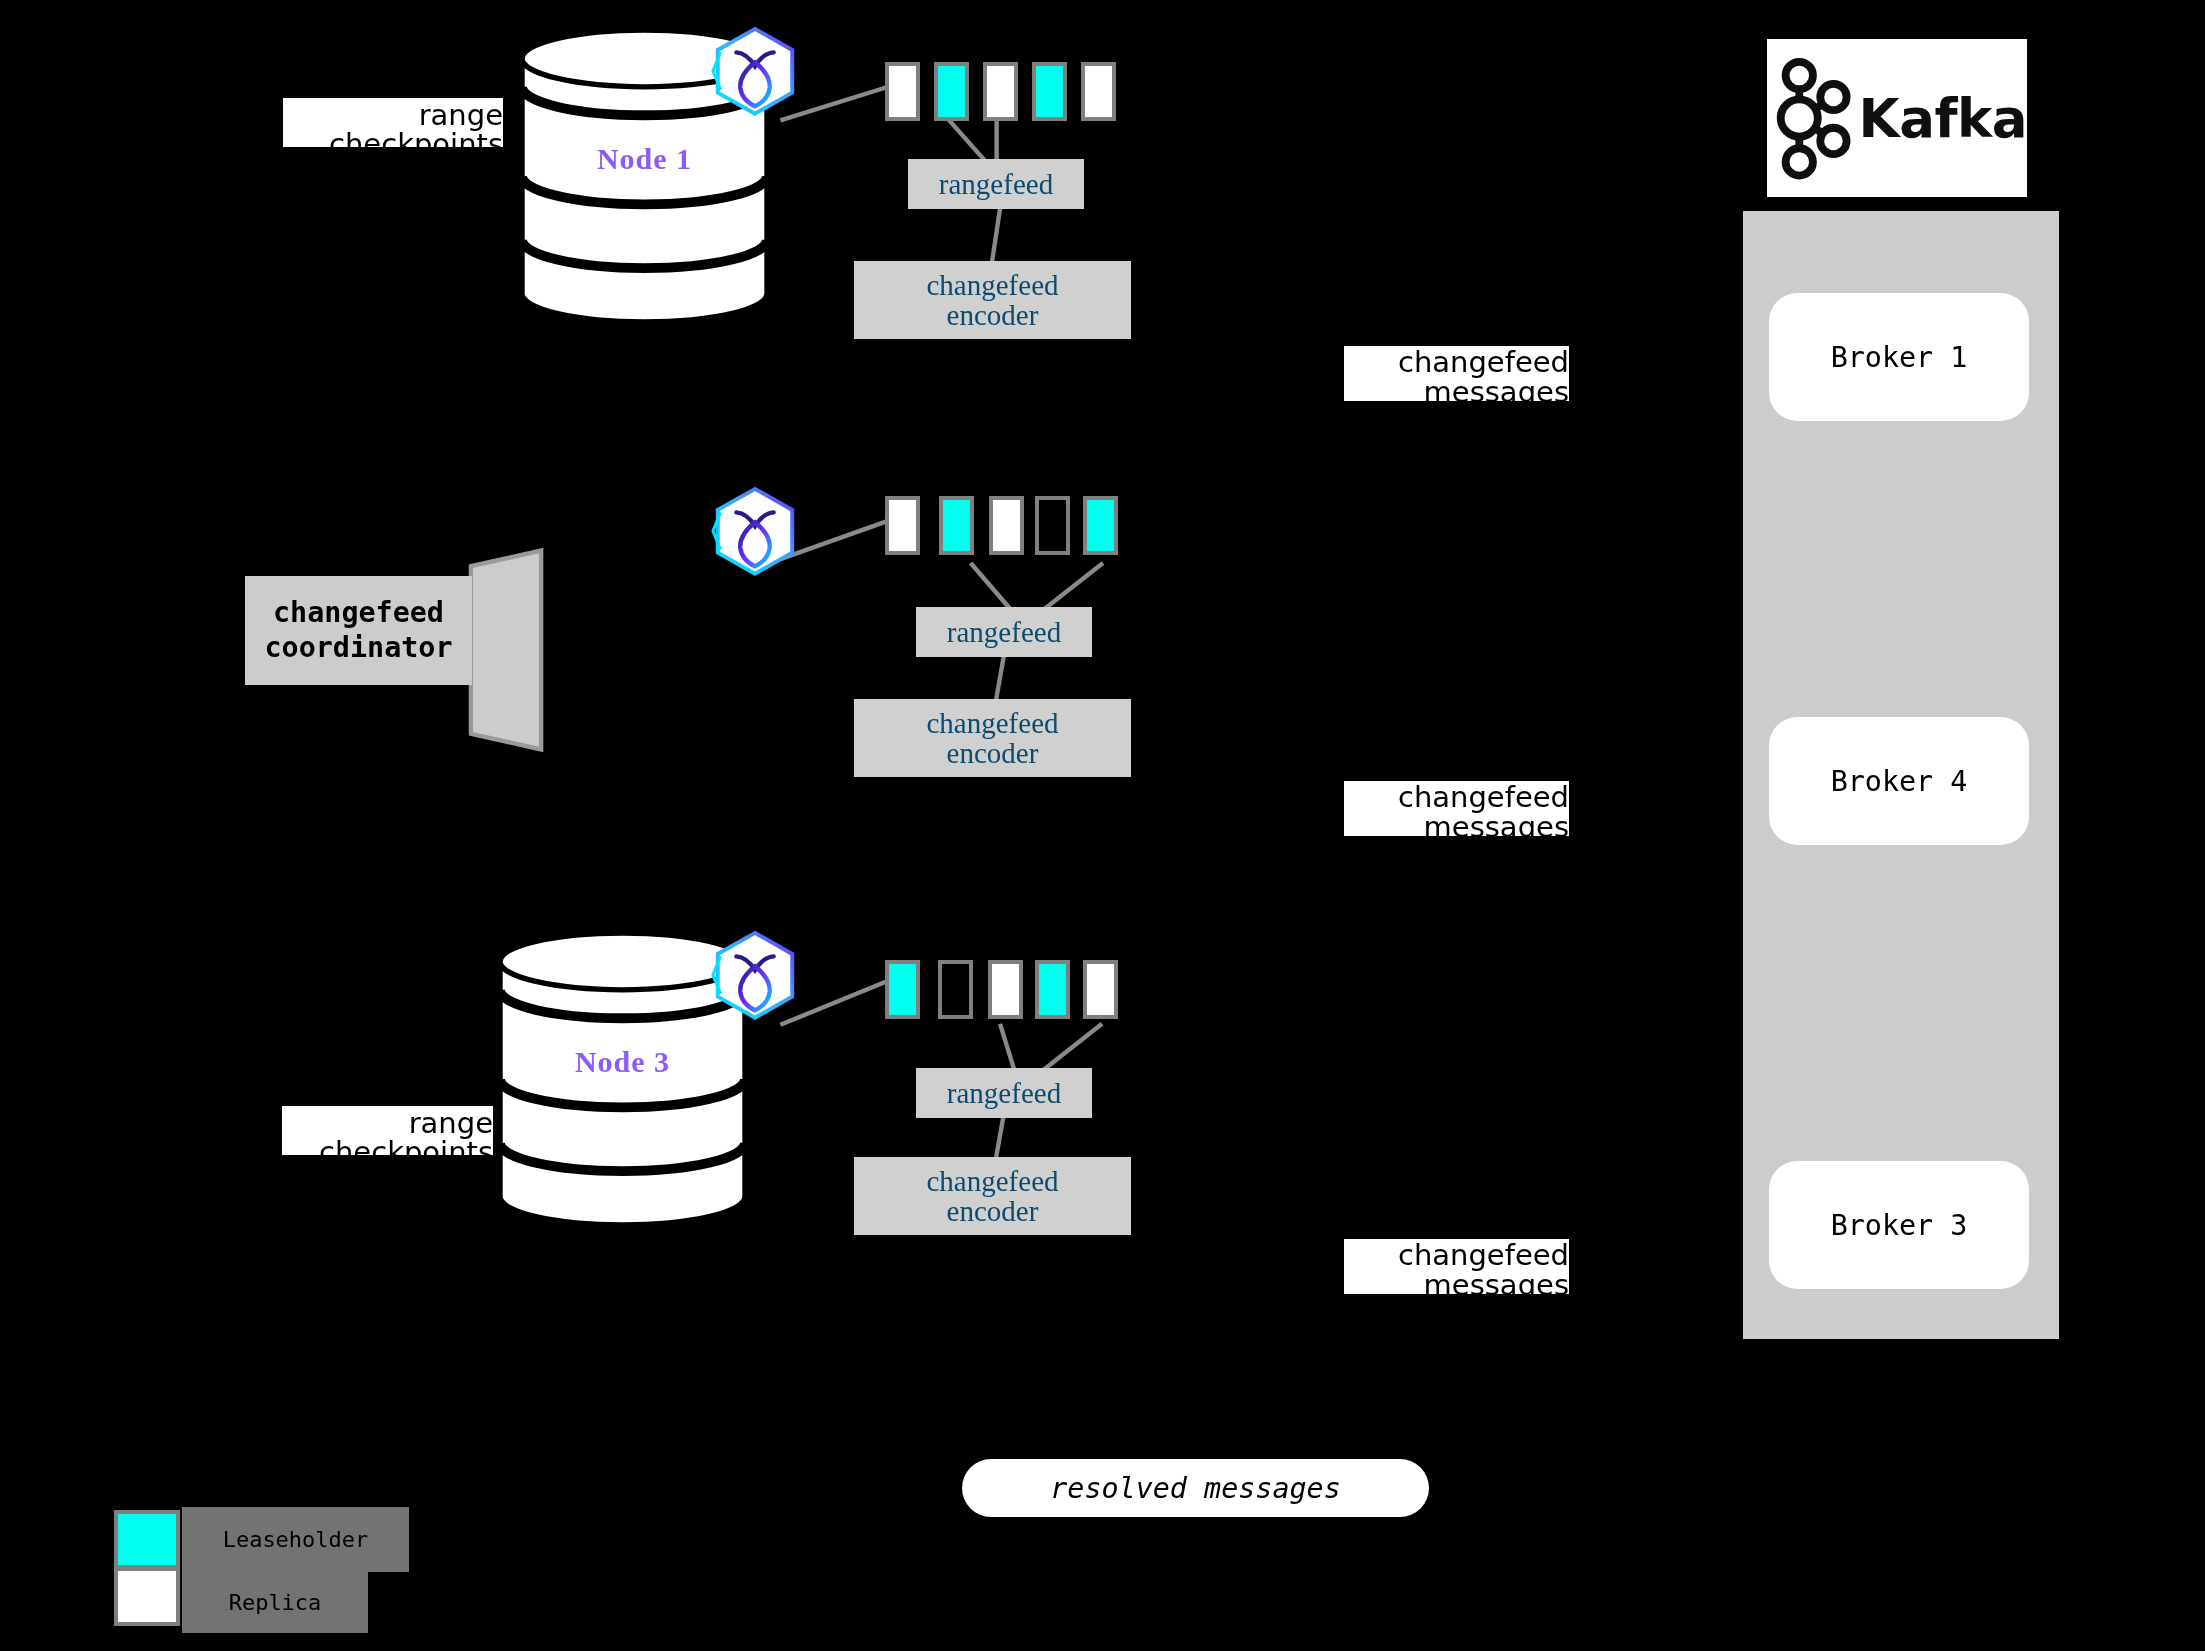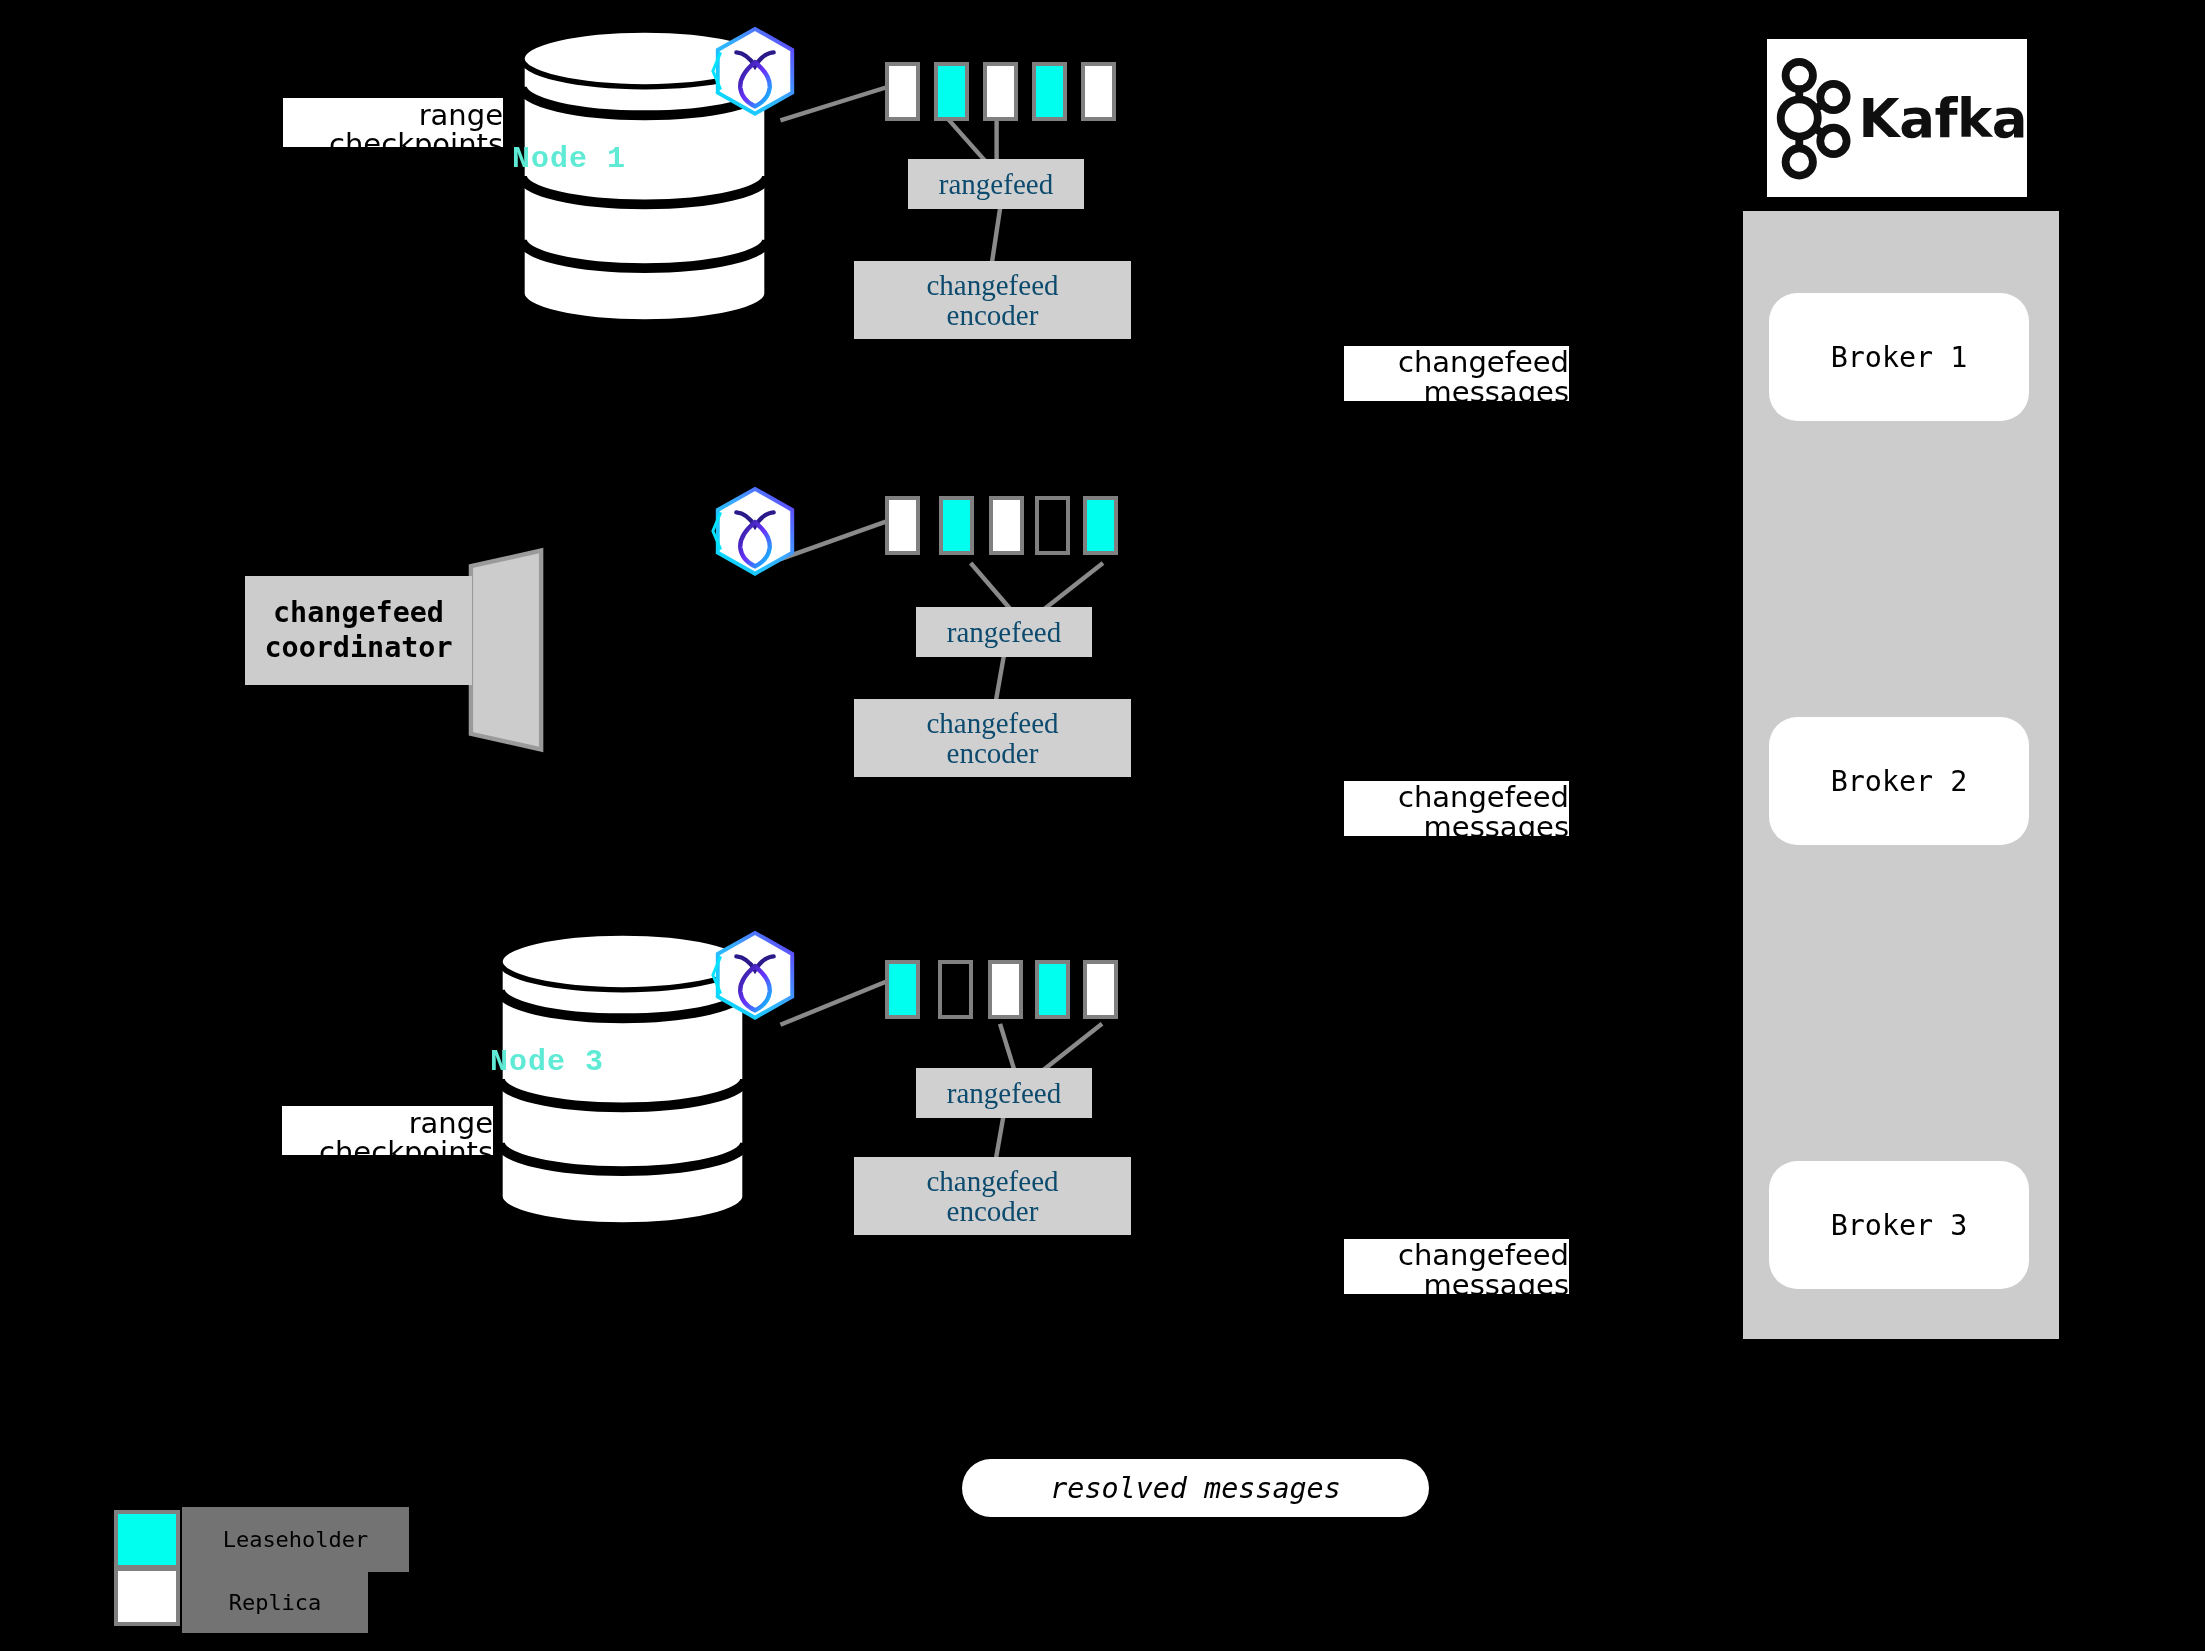--- a/index.html
+++ b/index.html
@@ -65,24 +65,25 @@
     justify-content: center;
     box-sizing: border-box;
   }
 
   
   .cylinder { position: absolute; }
   .cylinder svg { display: block; }
   .node-label {
     position: absolute;
     width: 100%;
-    font-family: Liberation Mono, monospace;
+    text-align: center;
+    font-family: Liberation Serif, serif;
     font-weight: bold;
     font-size: 30px;
-    color: #5eead4;
+    color: #8b5cf6;
     letter-spacing: 1px;
     pointer-events: none;
   }
 
   
   .replica {
     position: absolute;
     border: 4.4px solid #808080;
     box-sizing: border-box;
   }
@@ -378,21 +379,21 @@
     </svg>
     <span class="kafka-wordmark">Kafka</span>
   </div>
 
   <div class="kafka-panel" style="left:1743px; top:211px; width:316px; height:1128px;"></div>
 
   <div class="broker" style="left:1769px; top:293px; width:260px; height:128px;">
     <span>Broker 1</span>
   </div>
   <div class="broker" style="left:1769px; top:717px; width:260px; height:128px;">
-    <span>Broker 2</span>
+    <span>Broker 4</span>
   </div>
   <div class="broker" style="left:1769px; top:1161px; width:260px; height:128px;">
     <span>Broker 3</span>
   </div>
 
   <div class="pill" style="left:962px; top:1459px; width:467px; height:58px;font-style:italic;">
     <span>resolved messages</span>
   </div>
 
   <div class="legend-swatch leaseholder" style="left:114px; top:1510px; width:66px; height:59px; background:#00ffee;"></div>

